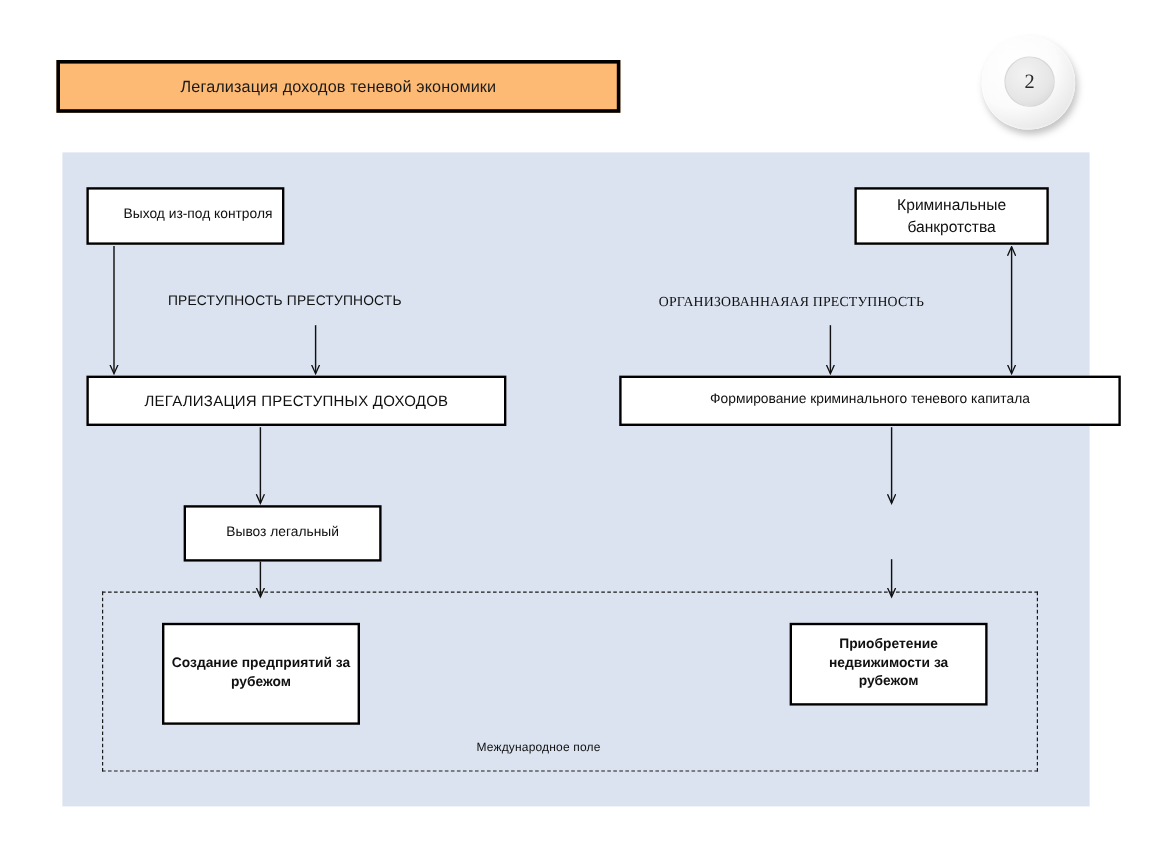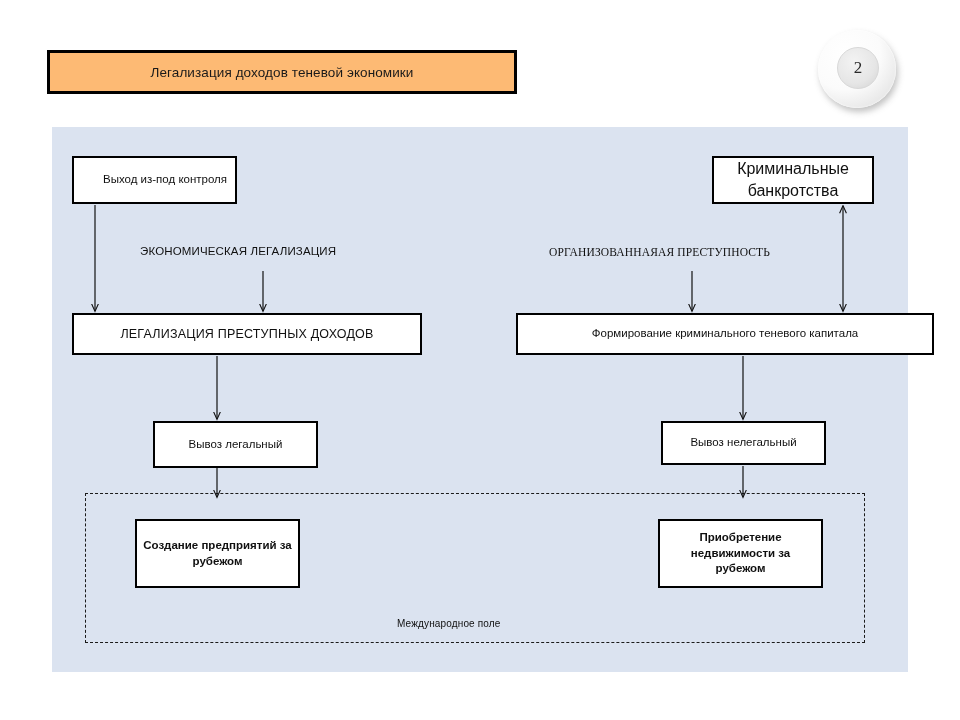--- a/index.html
+++ b/index.html
@@ -99,26 +99,26 @@
     align-items: center;
     justify-content: center;
     text-align: center;
     color: #101010;
     line-height: 1.35;
     padding: 2px 6px;
   }
 
   
   #node-exit          { left: 72px;  top: 156px; width: 165px; height: 48px; font-size: 11.5px; padding-left: 27px; }
-  #node-bankruptcy    { left: 712px; top: 156px; width: 162px; height: 48px; font-size: 16px; }
+  #node-bankruptcy    { left: 712px; top: 156px; width: 162px; height: 48px; font-size: 13px; }
   #node-legalization  { left: 72px;  top: 313px; width: 350px; height: 42px; font-size: 12.5px; letter-spacing: 0.2px; }
   #node-formation     { left: 516px; top: 313px; width: 418px; height: 42px; font-size: 11.5px; }
   #node-export-legal  { left: 153px; top: 421px; width: 165px; height: 47px; font-size: 11.5px; }
   #node-export-illegal{ left: 661px; top: 421px; width: 165px; height: 44px; font-size: 11.5px; }
-  #node-enterprises   { left: 135px; top: 519px; width: 165px; height: 69px; font-size: 11.5px; font-weight: bold; }
+  #node-enterprises   { left: 135px; top: 519px; width: 165px; height: 85px; font-size: 11.5px; font-weight: bold; }
   #node-realestate    { left: 658px; top: 519px; width: 165px; height: 69px; font-size: 11.5px; font-weight: bold; }
 
   
   .flabel {
     position: absolute;
     font-size: 11.5px;
     color: #101010;
     white-space: nowrap;
     letter-spacing: 0.15px;
   }
@@ -197,25 +197,24 @@
   <div class="fbox" id="node-exit">Выход из-под контроля</div>
 
   <div class="fbox" id="node-bankruptcy">Криминальные банкротства</div>
 
   <div class="fbox" id="node-legalization">ЛЕГАЛИЗАЦИЯ ПРЕСТУПНЫХ ДОХОДОВ</div>
 
   <div class="fbox" id="node-formation">Формирование криминального теневого капитала</div>
 
   <div class="fbox" id="node-export-legal">Вывоз легальный</div>
 
-  <div class="fbox" id="node-export-illegal">Вывоз нелегальный</div>
 
   <div class="fbox" id="node-enterprises">Создание предприятий за рубежом</div>
 
   <div class="fbox" id="node-realestate">Приобретение недвижимости за рубежом</div>
 
-  <div class="flabel" id="label-economic">ЭКОНОМИЧЕСКАЯ ЛЕГАЛИЗАЦИЯ</div>
+  <div class="flabel" id="label-economic">ПРЕСТУПНОСТЬ ПРЕСТУПНОСТЬ</div>
 
   <div class="flabel" id="label-organized">ОРГАНИЗОВАННАЯАЯ ПРЕСТУПНОСТЬ</div>
 
   <div class="flabel" id="label-intl">Международное поле</div>
 
 </div>
 
 </body></html>

